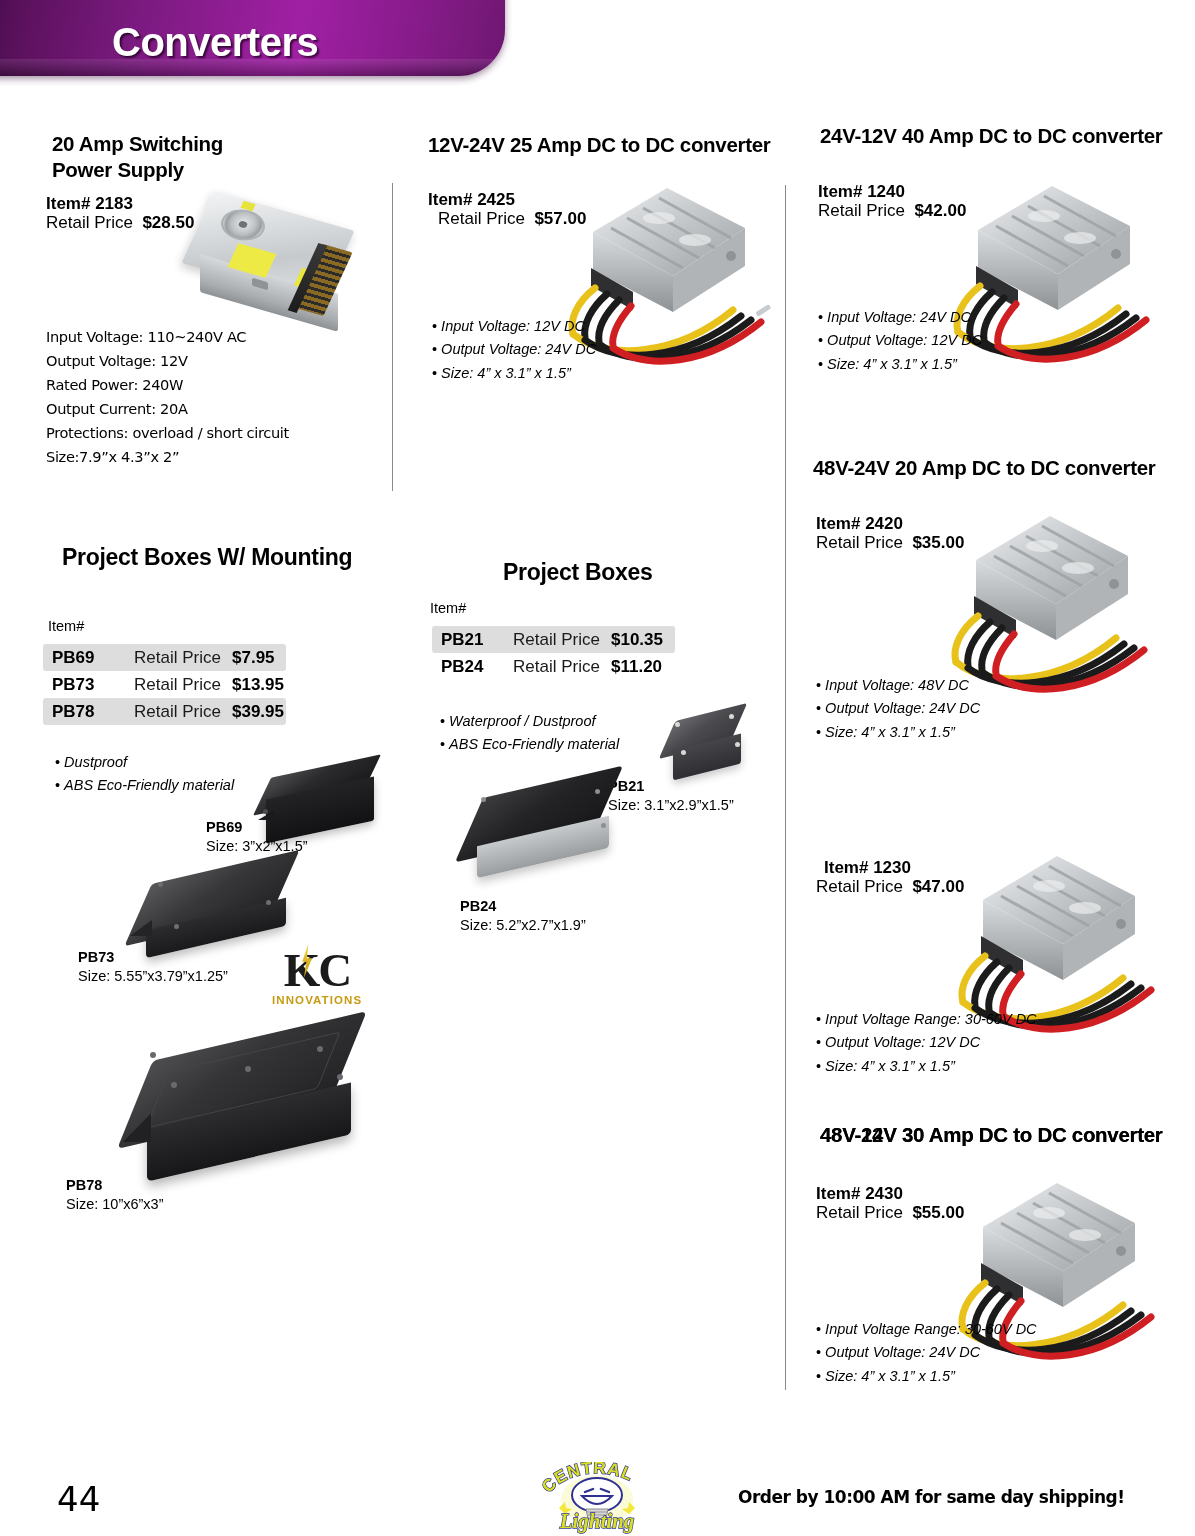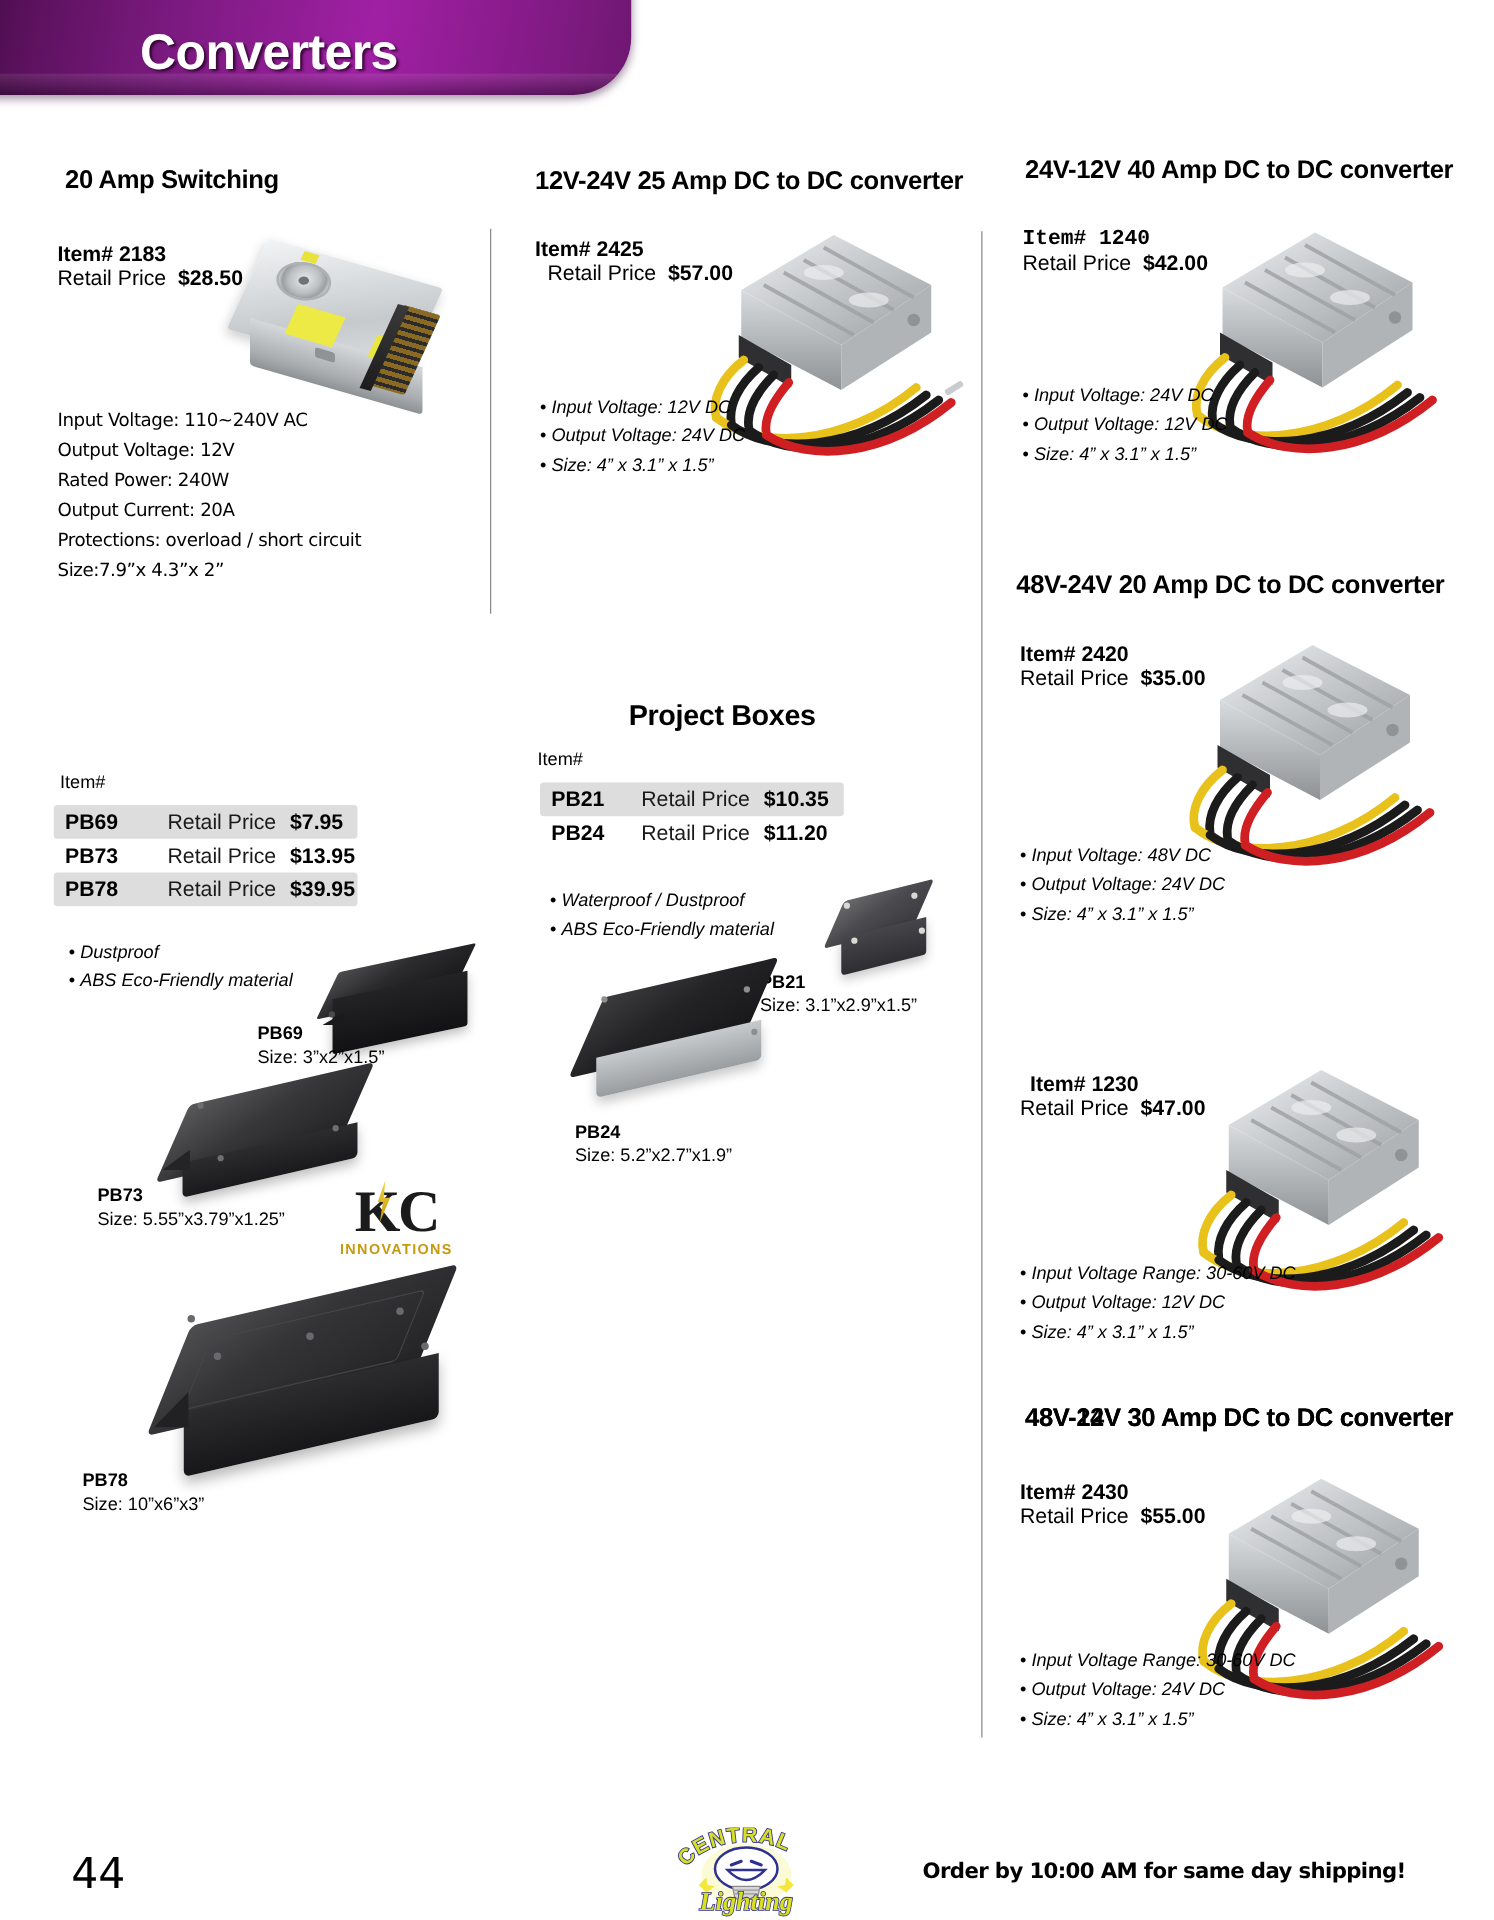--- a/index.html
+++ b/index.html
@@ -196,20 +196,21 @@
 
 <div class="banner">
   <div class="banner-title">Converters</div>
 </div>
 
 <div class="vdiv" style="left:392px; top:183px; height:308px;"></div>
 <div class="vdiv" style="left:785px; top:185px; height:1205px;"></div>
 
 <div class="prod-title" style="left:52px; top:131px; width:300px;">
   <div>20 Amp Switching</div>
+  <div>Power Supply</div>
 </div>
 
 <div class="item-line" style="left:46px; top:194px;">Item# 2183</div>
 <div class="price-line" style="left:46px; top:213px;">
   <span>Retail Price</span>
   &nbsp;<b>$28.50</b>
 </div>
 
 <div class="psu img" style="left:190px; top:190px; width:180px; height:180px;">
 
@@ -250,20 +251,21 @@
 <div class="spec-list" style="left:46px; top:325px;">
   <div>Input Voltage: 110~240V AC</div>
   <div>Output Voltage: 12V</div>
   <div>Rated Power: 240W</div>
   <div>Output Current: 20A</div>
   <div>Protections: overload / short circuit</div>
   <div>Size:7.9”x 4.3”x 2”</div>
 </div>
 
 <div class="section-title" style="left:62px; top:543px; width:330px;">
+  <div>Project Boxes W/ Mounting</div>
 </div>
 
 <div class="itemhash" style="left:48px; top:618px;">Item#</div>
 
 <div class="ptable" style="left:43px; top:644px; width:243px;">
   <div class="prow shaded">
     <span class="c1" style="width:82px;">PB69</span>
     <span class="c2" style="width:98px;">Retail Price</span>
     <span class="c3">$7.95</span>
   </div>
@@ -457,21 +459,21 @@
   <div style="position:absolute; left:26px; top:22px; width:5px; height:5px; border-radius:50%; background:#8e8e90;"></div>
   <div style="position:absolute; left:140px; top:14px; width:5px; height:5px; border-radius:50%; background:#8e8e90;"></div>
   <div style="position:absolute; left:146px; top:48px; width:5px; height:5px; border-radius:50%; background:#8e8e90;"></div>
 </div>
 <div class="boxlabel" style="left:460px; top:897px;">
   <div class="nm">PB24</div>
   <div>Size: 5.2”x2.7”x1.9”</div>
 </div>
 
 <div class="prod-title" style="left:820px; top:123px;">24V-12V 40 Amp DC to DC converter</div>
-<div class="item-line" style="left:818px; top:182px;font-family:Liberation Mono, monospace;">Item# 1240</div>
+<div class="item-line" style="left:818px; top:182px;">Item# 1240</div>
 <div class="price-line" style="left:818px; top:201px;">
   <span>Retail Price</span>
   &nbsp;<b>$42.00</b>
 </div>
 <div class="conv img" style="left:940px; top:168px; width:230px; height:200px;">
   <svg width="230" height="200" viewBox="0 0 230 200">
     <polygon points="38,62 112,18 190,58 118,106" fill="url(#m1)"></polygon>
     <polygon points="38,62 118,106 118,142 38,100" fill="url(#m2)"></polygon>
     <polygon points="118,106 190,58 190,96 118,142" fill="#b0b4b7"></polygon>
     <g stroke="#9fa3a6" stroke-width="3" opacity="0.85">

